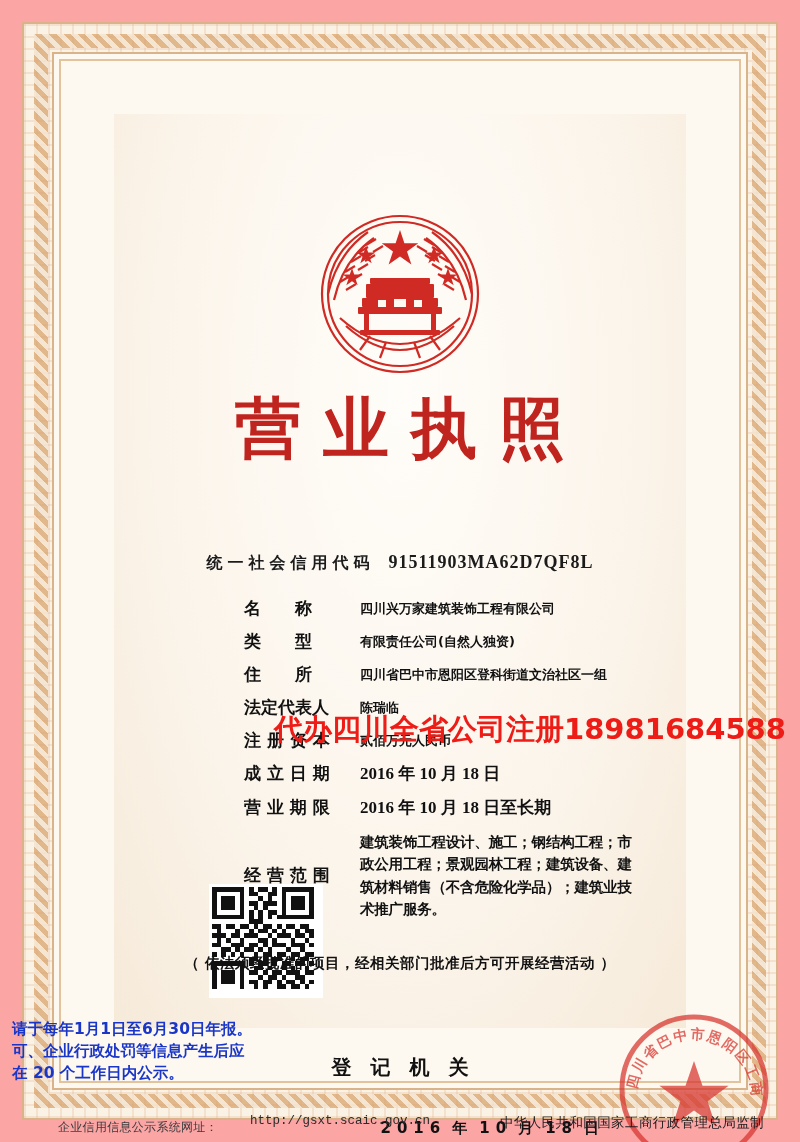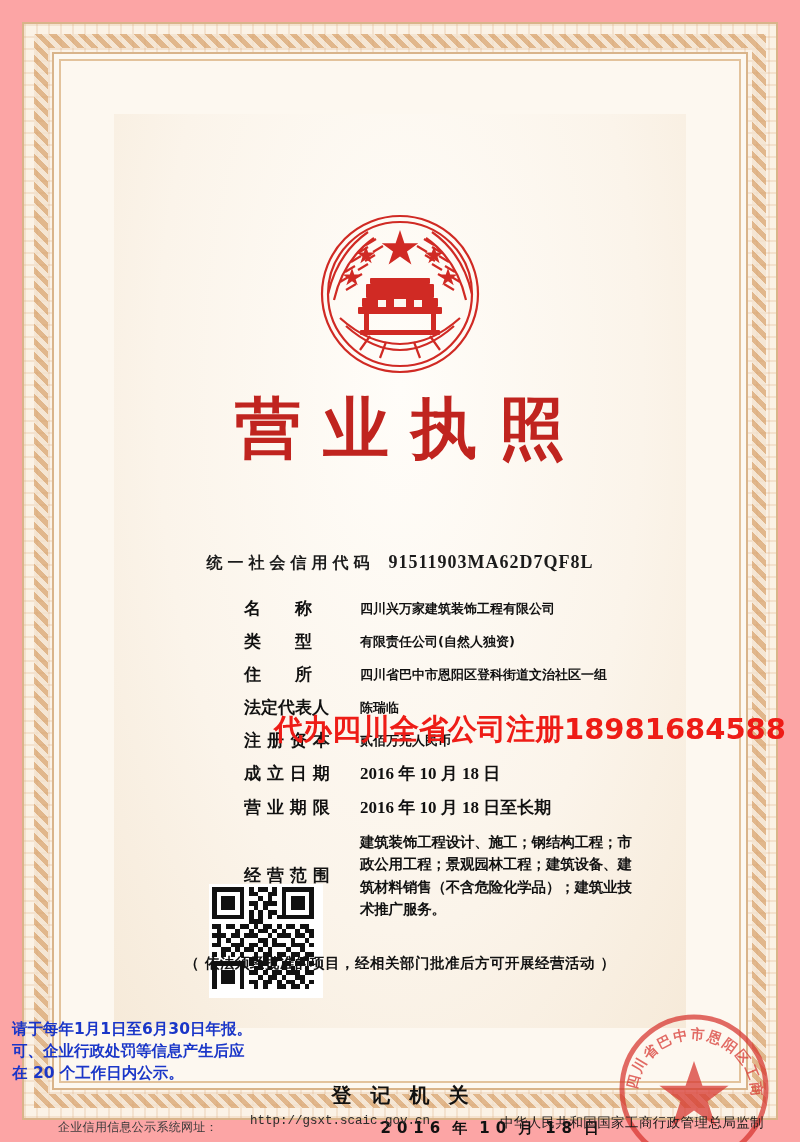--- a/index.html
+++ b/index.html
@@ -213,21 +213,20 @@
     left: 0;
     right: 0;
     top: 940px;
     text-align: center;
     font-family: "DejaVu Sans", sans-serif;
     font-size: 20px;
     font-weight: bold;
     letter-spacing: 6px;
     text-indent: 6px;
     color: #111;
-    margin-top: 28px;
   }
   .issue-date {
     position: absolute;
     right: 78px;
     top: 1005px;
     font-family: "DejaVu Sans", sans-serif;
     font-size: 15px;
     font-weight: bold;
     color: #111;
     letter-spacing: 6px;

